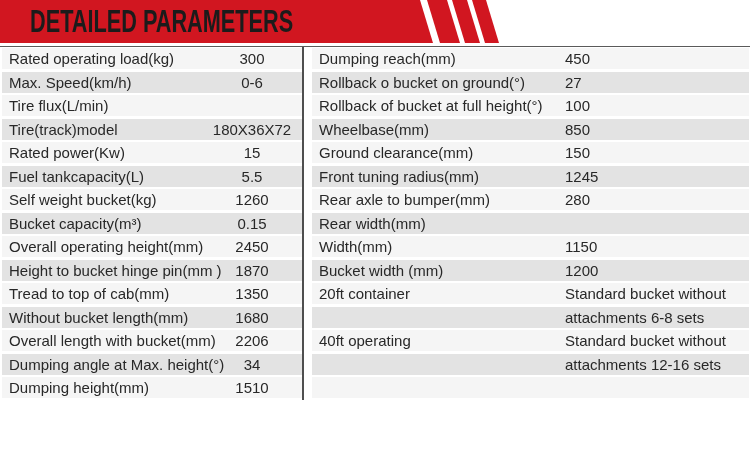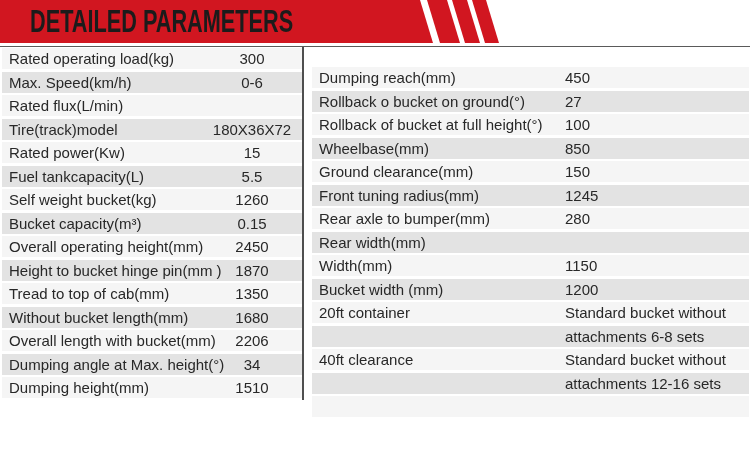--- a/index.html
+++ b/index.html
@@ -12,21 +12,21 @@
     position:absolute;top:6px;left:30px;
     font-size:31px;font-weight:bold;color:#1b1b1b;
     letter-spacing:0px;white-space:nowrap;
     transform:scaleX(0.70);transform-origin:left top;
     line-height:31px;
   }
   .top-border{position:absolute;top:46px;left:0;width:750px;height:1px;background:#5a5a5a;}
   .v-divider{position:absolute;top:47px;left:302px;width:1.5px;height:353px;background:#4f4f4f;}
   .col{position:absolute;top:48px;}
   .col-left{left:2px;width:300px;}
-  .col-right{left:312px;width:437px;margin-top:19px;}
+  .col-right{left:312px;width:437px;}
   .row{position:relative;height:21px;margin-bottom:2.5px;font-size:15px;color:#282828;}
   .col .row:nth-child(odd){background:#f5f5f5;}
   .col .row:nth-child(even){background:#e3e3e3;}
   .row span{position:absolute;top:0;line-height:21px;white-space:nowrap;}
   .col-left .lab{left:7px;}
   .col-left .val{left:200px;width:100px;text-align:center;}
   .col-right .lab{left:7px;}
   .col-right .val{left:253px;}
 </style>
 </head>
@@ -48,21 +48,21 @@
 <div class="col col-left">
     <div class="row">
       <span class="lab">Rated operating load(kg)</span>
       <span class="val">300</span>
     </div>
     <div class="row">
       <span class="lab">Max. Speed(km/h)</span>
       <span class="val">0-6</span>
     </div>
     <div class="row">
-      <span class="lab">Rated flux(L/min)</span>
+      <span class="lab">Tire flux(L/min)</span>
     </div>
     <div class="row">
       <span class="lab">Tire(track)model</span>
       <span class="val">180X36X72</span>
     </div>
     <div class="row">
       <span class="lab">Rated power(Kw)</span>
       <span class="val">15</span>
     </div>
     <div class="row">
@@ -149,21 +149,21 @@
     </div>
     <div class="row">
       <span class="lab">20ft container</span>
       <span class="val">Standard bucket without</span>
     </div>
     <div class="row">
       <span class="lab"></span>
       <span class="val">attachments 6-8 sets</span>
     </div>
     <div class="row">
-      <span class="lab">40ft clearance</span>
+      <span class="lab">40ft operating</span>
       <span class="val">Standard bucket without</span>
     </div>
     <div class="row">
       <span class="lab"></span>
       <span class="val">attachments 12-16 sets</span>
     </div>
     <div class="row">
       <span class="lab"></span>
       <span class="val"></span>
     </div>

